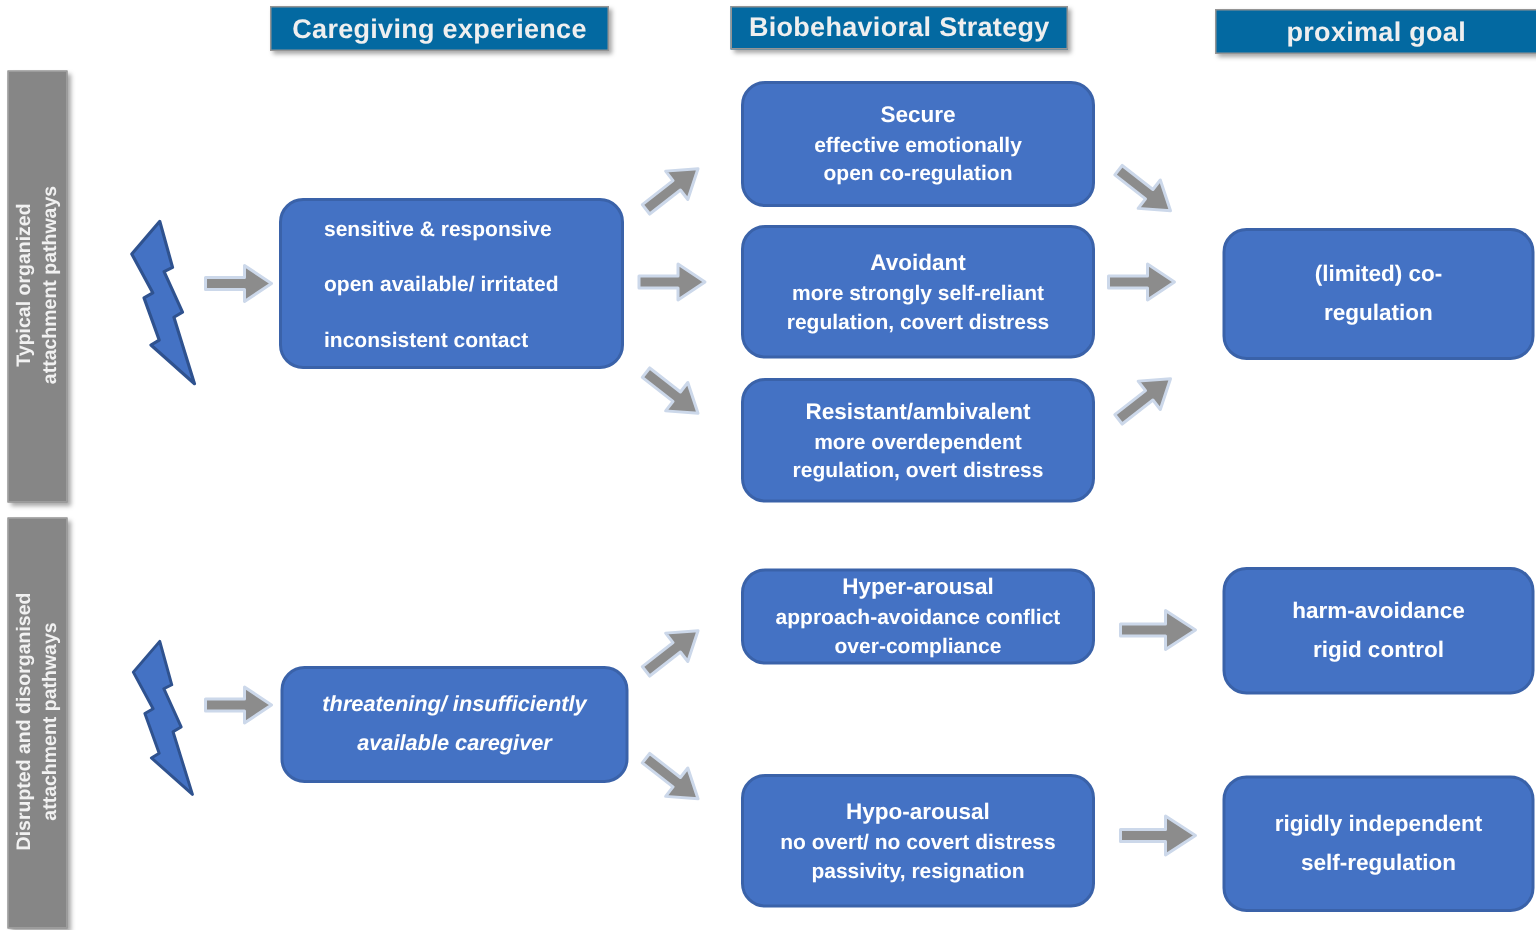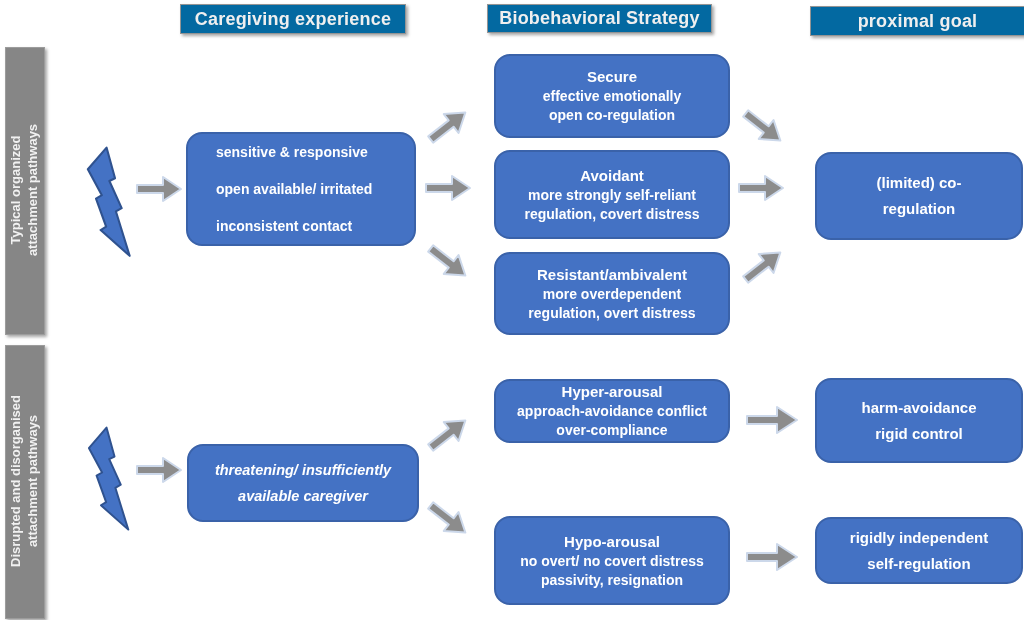--- a/index.html
+++ b/index.html
@@ -160,18 +160,18 @@
   <div class="box" style="left:815px;top:152px;width:208px;height:88px;">
     <div class="goal-line">(limited) co-</div>
     <div class="goal-line">regulation</div>
   </div>
 
   <div class="box" style="left:815px;top:378px;width:208px;height:85px;">
     <div class="goal-line">harm-avoidance</div>
     <div class="goal-line">rigid control</div>
   </div>
 
-  <div class="box" style="left:815px;top:517px;width:208px;height:67px;">
+  <div class="box" style="left:815px;top:517px;width:208px;height:91px;">
     <div class="goal-line">rigidly independent</div>
     <div class="goal-line">self-regulation</div>
   </div>
 
 </div>
 
 </body></html>

